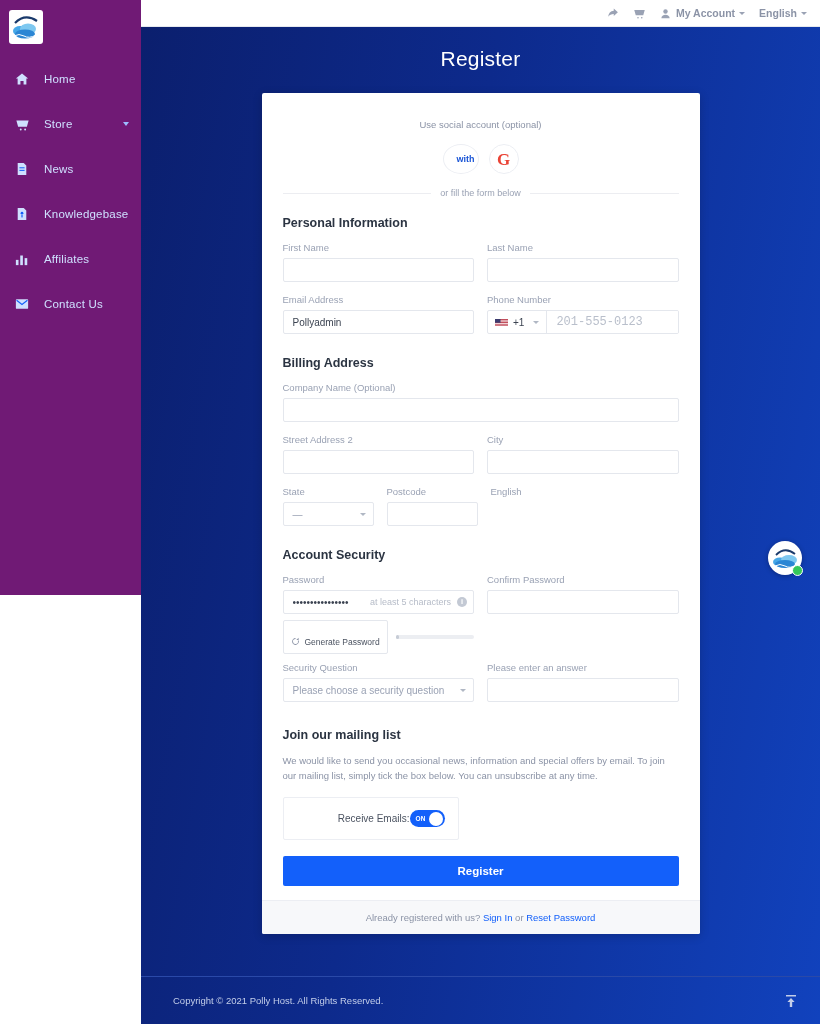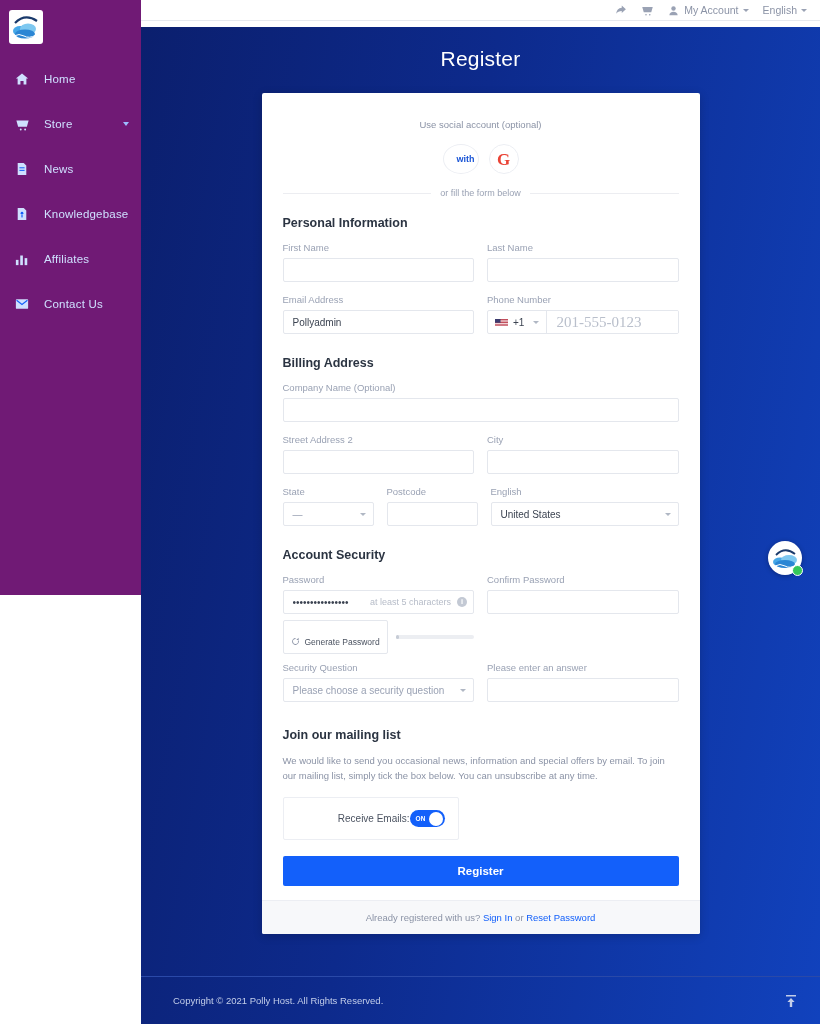--- a/index.html
+++ b/index.html
@@ -31,22 +31,22 @@
   .nav-icon{width:16px;height:16px;margin-right:14px;flex:0 0 16px;display:flex;align-items:center;justify-content:center;}
   .nav-icon svg{display:block;fill:#cfe0ff;}
   .nav-caret{margin-left:auto;width:0;height:0;border-left:3.5px solid transparent;border-right:3.5px solid transparent;border-top:4px solid #9dbdff;}
   .nav-item + .nav-item{margin-top:0;}
 
   
   .main{
     position:absolute;left:141px;top:0;width:679px;height:1024px;
   }
   .topbar{
-    height:21px;background:#fff;border-bottom:1px solid #e6e9ef;
-    display:flex;align-items:center;justify-content:flex-end;padding-right:13px;
+    height:27px;background:#fff;border-bottom:1px solid #e6e9ef;
+    display:flex;align-items:center;justify-content:flex-end;padding-right:13px;font-weight:bold;
   }
   .topbar-item{
     display:flex;align-items:center;color:#8b93a6;font-size:10.5px;
     margin-left:14px;cursor:pointer;
   }
   .topbar-item svg{fill:#9aa2b4;display:block;}
   .ddcaret{margin-left:4px;width:0;height:0;border-left:3px solid transparent;border-right:3px solid transparent;border-top:3.5px solid #9aa2b4;}
 
   .canvas{
     position:absolute;top:27px;left:0;right:0;bottom:0;
@@ -108,21 +108,21 @@
   .sel.placeholderish{color:#9aa2b4;}
 
   
   .phone-wrap{display:flex;border:1px solid #e4e7ed;border-radius:2px;height:24px;overflow:hidden;}
   .phone-cc{
     display:flex;align-items:center;gap:5px;padding:0 7px;border-right:1px solid #e4e7ed;
     font-size:10px;color:#3b4351;cursor:pointer;position:relative;
   }
   .flag{width:13px;height:9px;display:block;}
   .phone-cc .ddcaret{border-top-color:#b0b7c4;}
-  .phone-num{flex:1;border:0;outline:none;font-size:15px;padding:0 9px;color:#3b4351;font-family:Liberation Serif, serif;}
+  .phone-num{flex:1;border:0;outline:none;font-size:12px;padding:0 9px;color:#3b4351;font-family:Liberation Mono, monospace;}
   .phone-num::placeholder{color:#b9bfcb;}
 
   
   .pw-wrap{position:relative;}
   .pw-hint{
     position:absolute;right:23px;top:0;height:24px;display:flex;align-items:center;
     font-size:9px;color:#b6bcc8;pointer-events:none;
   }
   .pw-info{
     position:absolute;right:7px;top:7px;width:10px;height:10px;border-radius:50%;
@@ -384,24 +384,20 @@
               <span>—</span>
               <span class="ddcaret2"></span>
             </div>
           </div>
           <div class="col narrow2">
             <span class="fld-label">Postcode</span>
             <input class="inp" value="" style="">
           </div>
           <div class="col">
             <span class="fld-label">English</span>
-            <div class="sel">
-              <span>United States</span>
-              <span class="ddcaret2"></span>
-            </div>
           </div>
         </div>
 
         
         <div class="section-title" style="margin-top:10px">Account Security</div>
 
         <div class="row">
           <div class="col" style="margin-bottom:0">
             <span class="fld-label">Password</span>
             <div class="pw-wrap">

